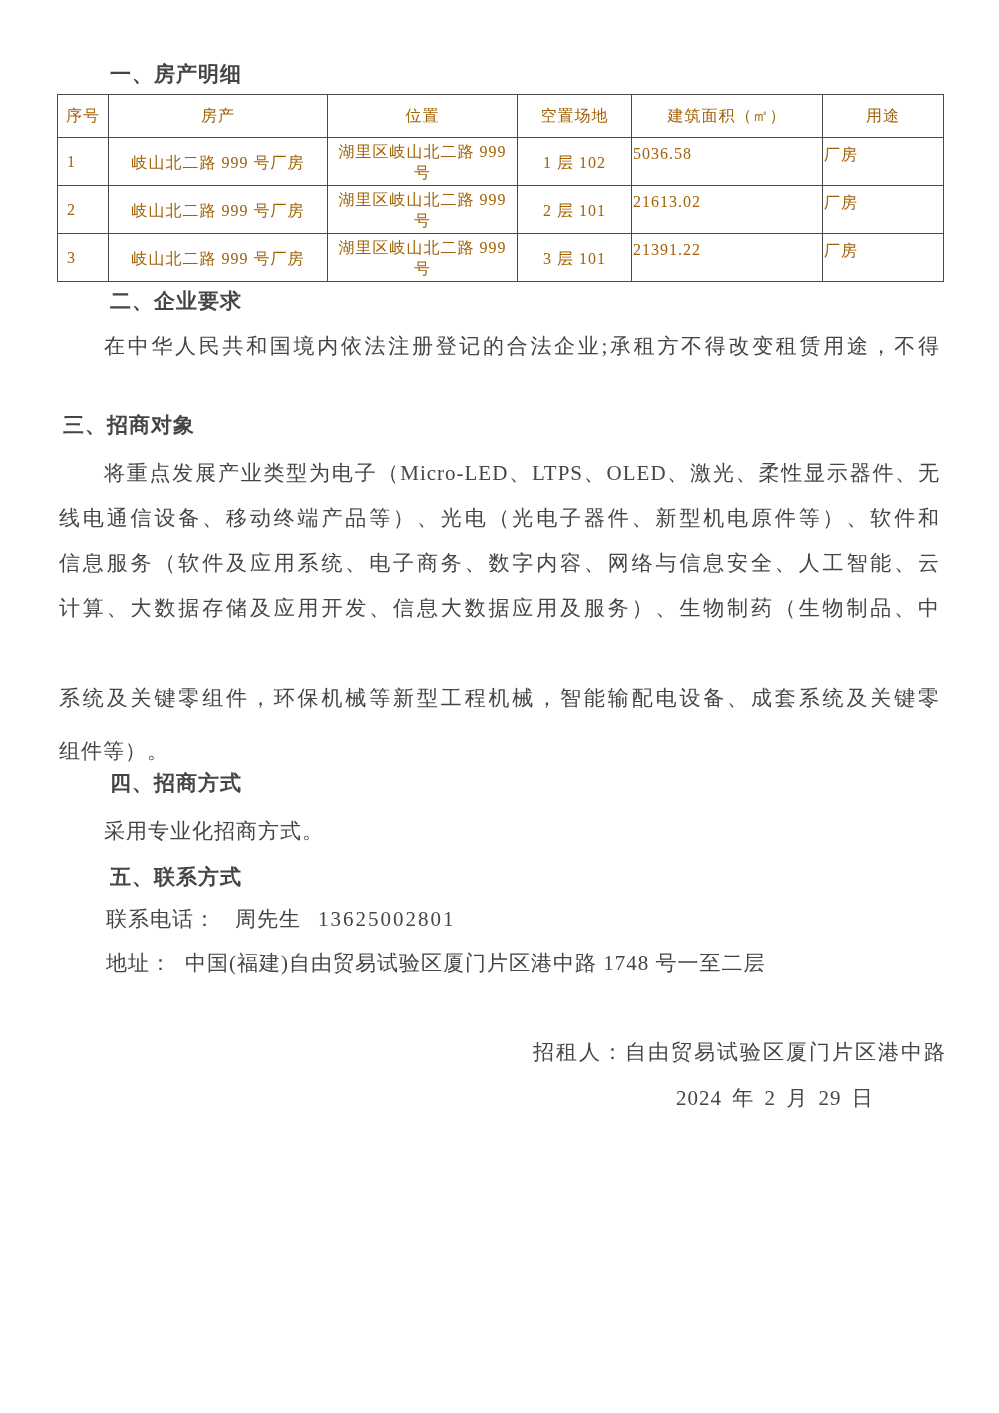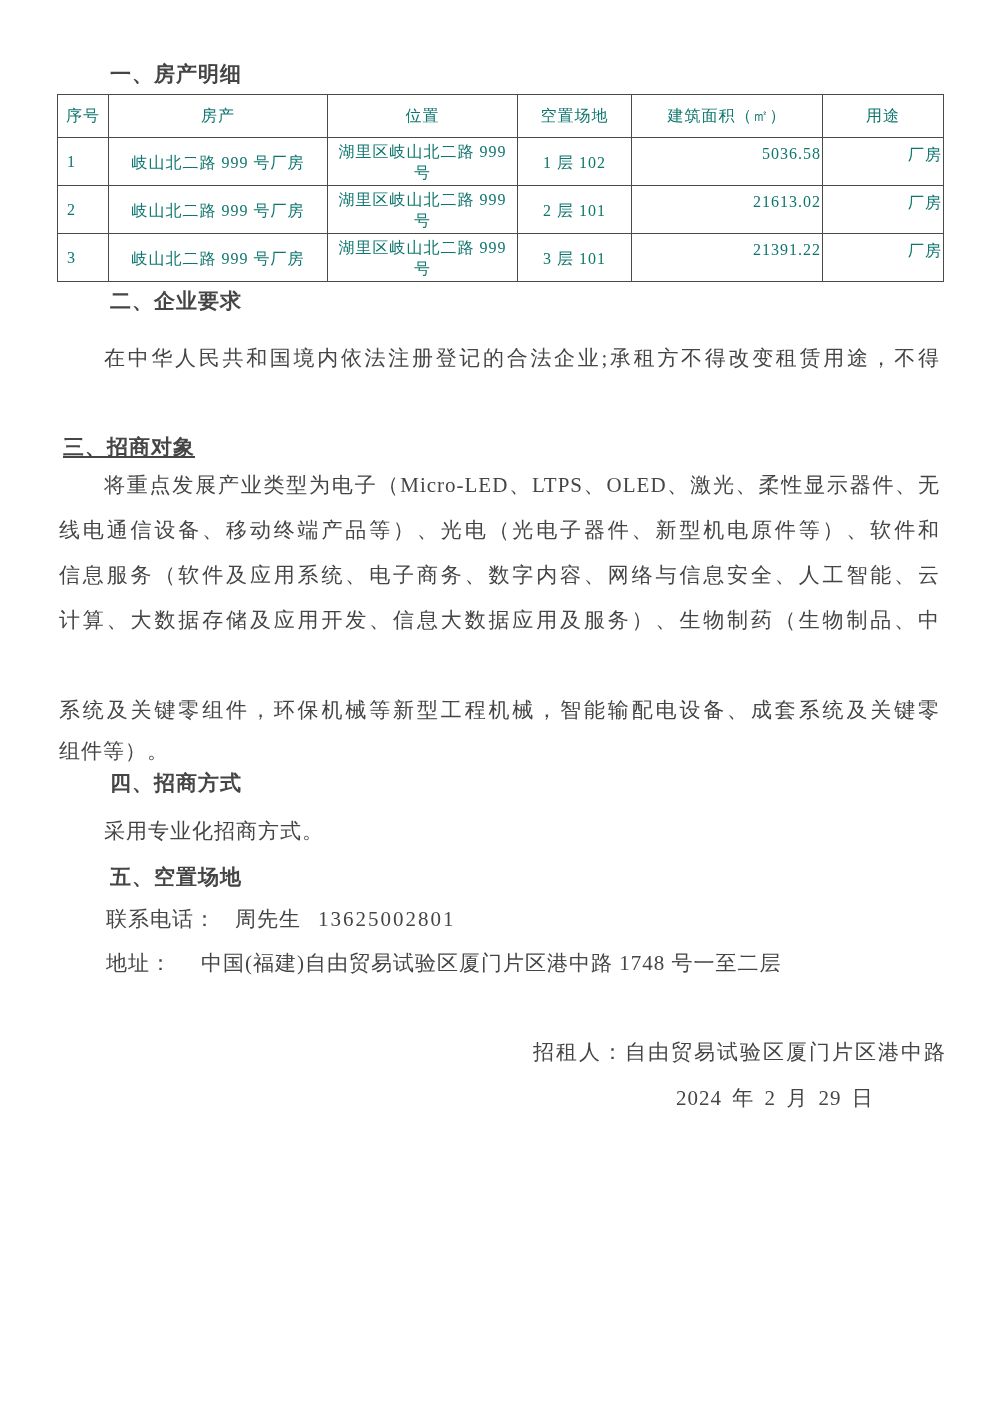--- a/index.html
+++ b/index.html
@@ -24,44 +24,43 @@
     letter-spacing:1px;
     line-height:24px;
     width:881px;
     left:59px;
     white-space:nowrap;
   }
   .jline{
     white-space:normal;
     text-align:justify;
     text-align-last:justify;
-    margin-top:12px;
   }
   .indent{padding-left:45px;box-sizing:border-box;}
   
   table.props{
     border-collapse:collapse;
     table-layout:fixed;
     width:886px;
     font-size:16px;
-    color:#0f766e;
+    color:#a16207;
   }
   table.props th, table.props td{
     border:1px solid #4a4a4a;
     font-weight:normal;
     letter-spacing:1px;
     overflow:hidden;
   }
   table.props th{text-align:center;vertical-align:middle;}
   td.c-no{text-align:left;vertical-align:middle;padding-left:9px;}
   td.c-mid{text-align:center;vertical-align:middle;padding-top:4px;}
-  td.c-top{text-align:right;vertical-align:top;padding-top:7px;}
+  td.c-top{text-align:left;vertical-align:top;padding-top:7px;}
   .contact-name{margin-left:19px;}
   .contact-number{margin-left:17px;letter-spacing:2px;}
-  .gap-sm{margin-left:29px;}
+  .gap-sm{margin-left:13px;}
   .lessor{letter-spacing:2px;}
   .dateline{letter-spacing:1px;word-spacing:4px;}
 </style>
 </head>
 <body>
 
 <div class="page">
 
   <div class="abs heading" style="left:110px;top:63px;">一、房产明细</div>
 
@@ -108,32 +107,32 @@
         <td class="c-top">21391.22</td>
         <td class="c-top">厂房</td>
       </tr>
     </tbody>
       </table>
   </div>
 
   <div class="abs heading" style="left:110px;top:290px;">二、企业要求</div>
   <div class="abs bodyline jline indent" style="top:334px;">在中华人民共和国境内依法注册登记的合法企业;承租方不得改变租赁用途，不得</div>
 
-  <div class="abs heading" style="left:63px;top:436px;text-decoration:underline;">三、招商对象</div>
+  <div class="abs heading" style="left:63px;top:414px;">三、招商对象</div>
   <div class="abs bodyline jline indent" style="top:461px;">将重点发展产业类型为电子（Micro-LED、LTPS、OLED、激光、柔性显示器件、无</div>
   <div class="abs bodyline jline" style="top:506px;">线电通信设备、移动终端产品等）、光电（光电子器件、新型机电原件等）、软件和</div>
   <div class="abs bodyline jline" style="top:551px;">信息服务（软件及应用系统、电子商务、数字内容、网络与信息安全、人工智能、云</div>
   <div class="abs bodyline jline" style="top:596px;">计算、大数据存储及应用开发、信息大数据应用及服务）、生物制药（生物制品、中</div>
   <div class="abs bodyline jline" style="top:686px;">系统及关键零组件，环保机械等新型工程机械，智能输配电设备、成套系统及关键零</div>
   <div class="abs bodyline" style="top:731px;margin-top:8px;">组件等）。</div>
 
   <div class="abs heading" style="left:110px;top:772px;">四、招商方式</div>
   <div class="abs bodyline" style="left:104px;top:819px;width:auto;">采用专业化招商方式。</div>
 
-  <div class="abs heading" style="left:110px;top:866px;">五、空置场地</div>
+  <div class="abs heading" style="left:110px;top:866px;">五、联系方式</div>
 
   <div class="abs bodyline" style="left:106px;top:907px;width:auto;">
     <span>联系电话：</span><span class="contact-name">周先生</span><span class="contact-number">13625002801</span>
   </div>
 
   <div class="abs bodyline" style="left:106px;top:951px;width:auto;">
     <span>地址：</span><span class="gap-sm">中国(福建)自由贸易试验区厦门片区港中路 1748 号一至二层</span>
   </div>
 
 

